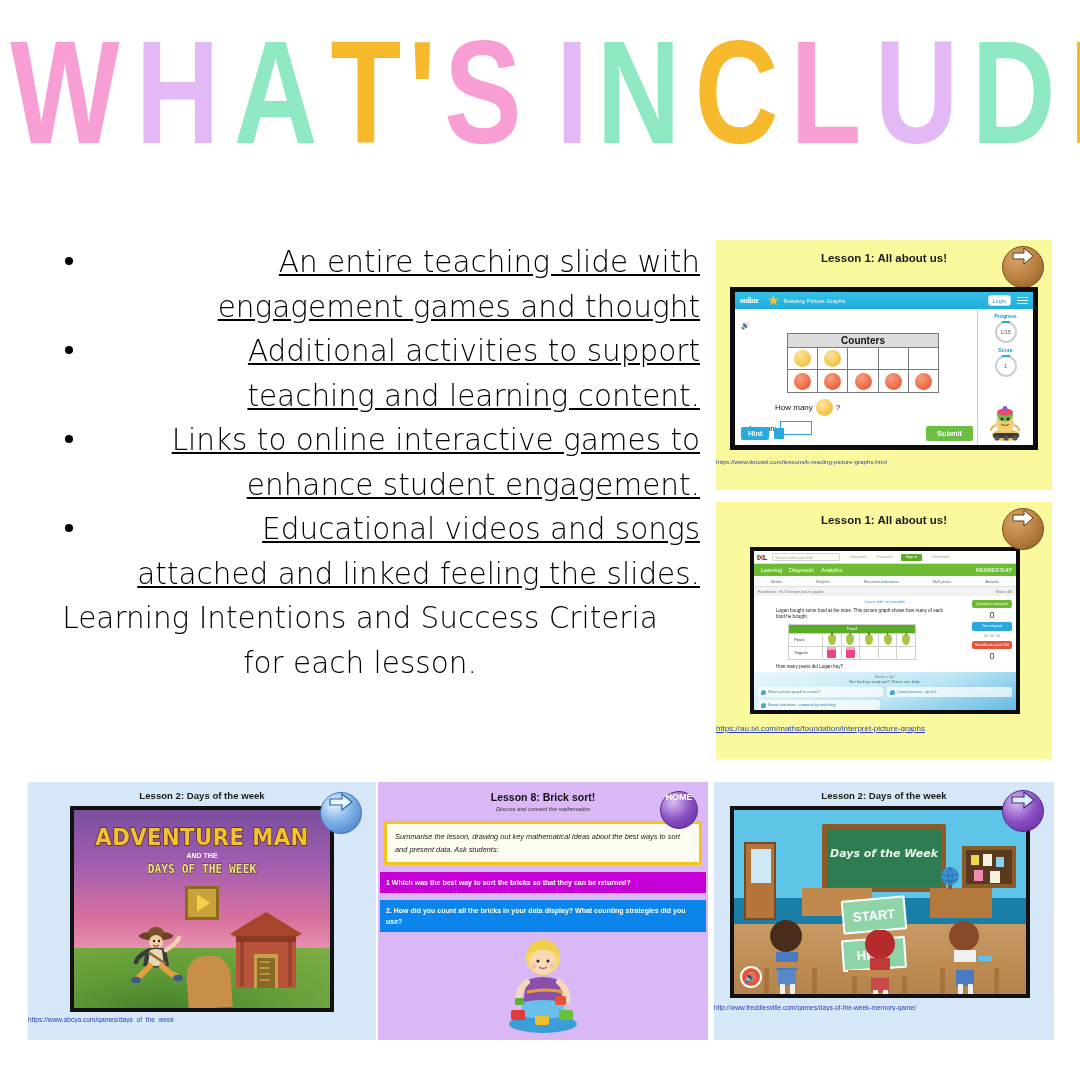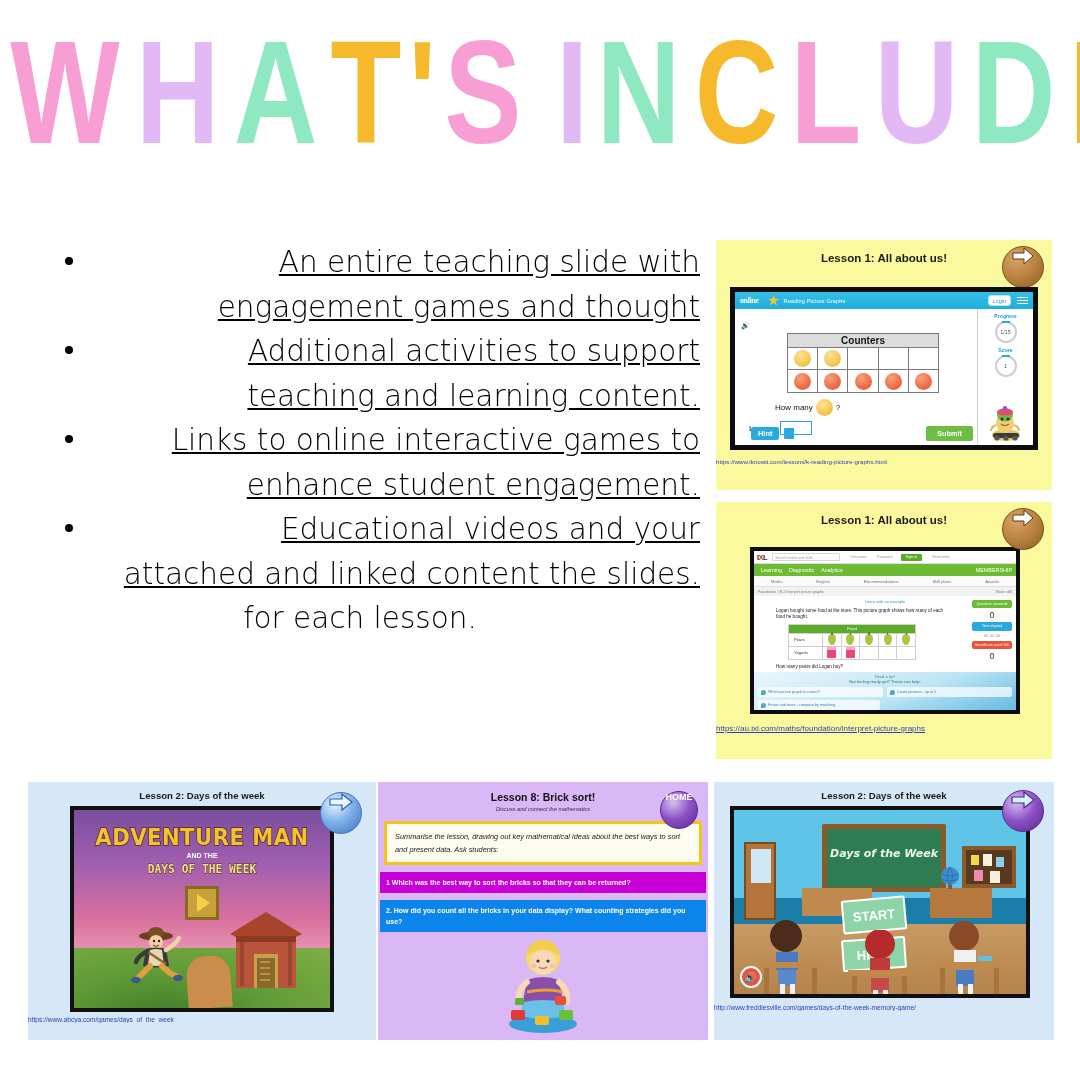--- a/index.html
+++ b/index.html
@@ -118,21 +118,21 @@
   .ik-row { display: flex; height: 22px; }
   .ik-cell { flex: 1; border-right: 1px solid #7a7a7a; display: flex; align-items: center; justify-content: center; }
   .ik-cell:last-child { border-right: none; }
   .ik-row.top { border-bottom: 1px solid #7a7a7a; }
   .dot-y { width: 17px; height: 17px; border-radius: 50%; background: radial-gradient(circle at 36% 30%, #fde49a, #f2c245 70%, #d9a52c); }
   .dot-r { width: 17px; height: 17px; border-radius: 50%; background: radial-gradient(circle at 36% 30%, #f8a07c, #ec6340 70%, #cf4b2c); }
   .ik-outdot { position: absolute; left: 22px; }
   .ik-howmany { margin: 6px 0 0 34px; font-size: 8px; display: flex; align-items: center; gap: 3px; color:#111; }
   .ik-answer { margin: 5px 0 0 8px; font-size: 8px; display: flex; align-items: center; gap: 3px; color:#111; }
   .ik-input { width: 32px; height: 14px; border: 1.4px solid #2aa3d8; background: #fff; }
-  .ik-btm { position: absolute; left: 16px; right: 4px; bottom: 4px; display: flex; align-items: center; }
+  .ik-btm { position: absolute; left: 6px; right: 4px; bottom: 4px; display: flex; align-items: center; }
   .ik-hint {
     background: #29a9dd; color: #fff; font-size: 7.4px; font-weight: bold;
     padding: 2px 7px; border-radius: 2px;
   }
   .ik-lock { width: 10px; height: 11px; background: #29a9dd; margin-left: 5px; border-radius: 1px; }
   .ik-submit {
     margin-left: auto; background: #6cbe45; color: #fff; font-size: 7.4px;
     font-weight: bold; padding: 3px 11px; border-radius: 2px;
   }
   .ik-side { width: 56px; border-left: 1px solid #cfcfcf; text-align: center; padding-top: 4px; position: relative; }
@@ -264,24 +264,25 @@
   </div>
 
   <div class="bullet-row">
     <div class="bullet-dot"></div>
     <span class="b-line">Links to online interactive games to</span>
     <span class="b-line">enhance student engagement.</span>
   </div>
 
   <div class="bullet-row">
     <div class="bullet-dot"></div>
-    <span class="b-line">Educational videos and your</span>
-    <span class="b-line">attached and linked content the slides.</span>
-  </div>
-
+    <span class="b-line">Educational videos and songs</span>
+    <span class="b-line">attached and linked feeling the slides.</span>
+  </div>
+
+  <span class="plain-line">Learning Intentions and Success Criteria</span>
   <span class="plain-line">for each lesson.</span>
 </div>
 
 <div class="card" id="card-iknowit">
   <div class="card-title">Lesson 1: All about us!</div>
 
   <div class="arrow-btn arrow-bronze" style="right:8px; top:6px; width:42px; height:42px;">
     <svg width="22" height="18" viewBox="0 0 22 18">
       <path d="M1 6 h11 V1 l9 8 -9 8 V12 H1 Z" fill="#ffffff" stroke="#5a3a10" stroke-width="1"></path>
     </svg>

